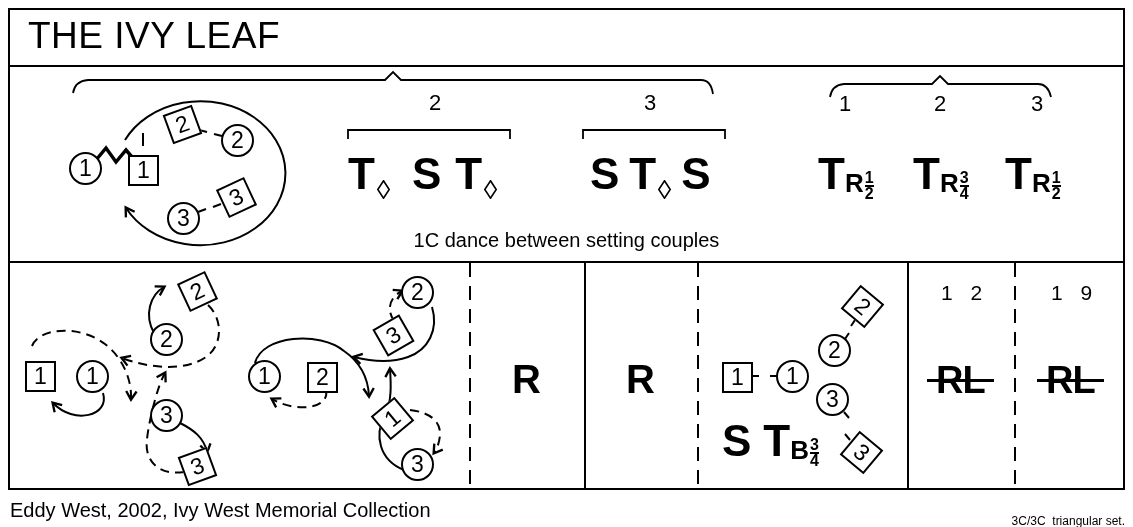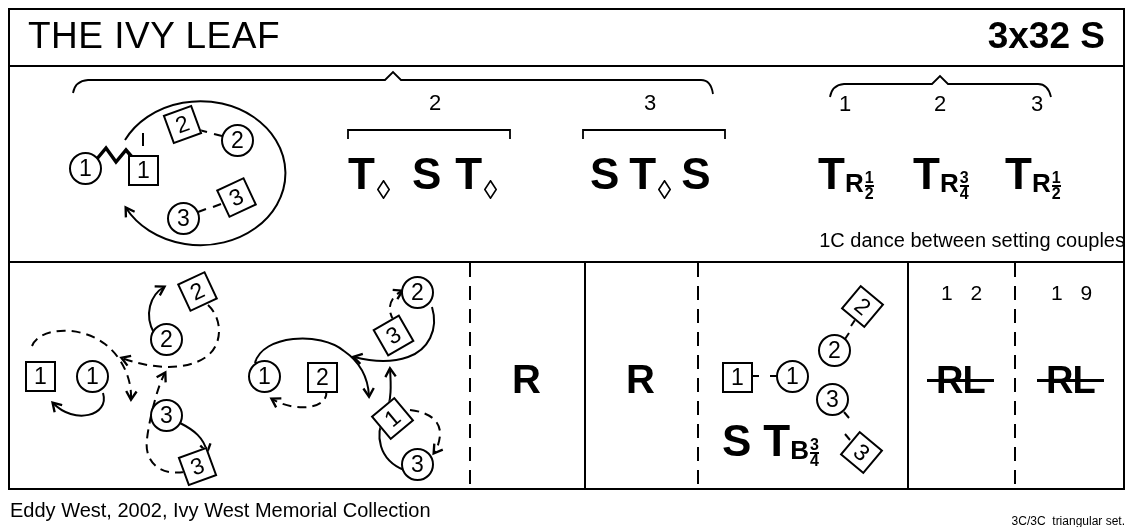--- a/index.html
+++ b/index.html
@@ -14,21 +14,21 @@
   svg.lay{position:absolute;pointer-events:none;}
   .symrow{position:absolute;display:flex;align-items:flex-end;font-weight:bold;}
   .glyph{font-size:44px;line-height:34px;font-weight:bold;}
   .dia{margin-bottom:-8px;margin-left:2px;}
   .ml10{margin-left:10px;} .ml12{margin-left:12px;} .ml14{margin-left:14px;} .ml18{margin-left:22px;}
   .turn{position:absolute;display:flex;font-weight:bold;top:157px;}
   .sub{display:flex;margin-top:16px;}
   .subletter{font-size:26px;line-height:20px;}
   .vfrac{display:flex;flex-direction:column;align-items:center;font-size:16px;line-height:14px;margin-top:-2px;margin-left:1px;}
   .vfrac .den{border-top:2px solid #000;}
-  .caption{position:absolute;left:8px;top:229px;width:1117px;text-align:right;font-size:20px;}
+  .caption{position:absolute;left:8px;top:229px;width:1117px;text-align:center;font-size:20px;}
   .lady,.man{position:absolute;display:flex;align-items:center;justify-content:center;
              background:#fff;border:2px solid #000;font-size:23px;line-height:1;}
   .lady{width:29px;height:29px;border-radius:50%;}
   .man{width:27px;height:27px;}
   .vdash{position:absolute;top:263px;height:225px;width:2px;
          background:repeating-linear-gradient(to bottom,#000 0 14px,transparent 14px 23px);}
   .vsolid{position:absolute;top:263px;height:225px;width:2px;background:#000;}
   .rlabel{position:absolute;font-size:40px;font-weight:bold;line-height:34px;top:362px;}
   .rl{position:absolute;font-size:38px;font-weight:bold;line-height:32px;top:364px;letter-spacing:-1px;}
   .rl::after{content:'';position:absolute;left:-9px;right:-9px;top:50%;margin-top:-1px;height:3px;background:#000;}
@@ -39,21 +39,20 @@
 </head>
 <body>
 
 <div class="page">
 
   <div class="box"></div>
   <div class="hline" style="top:65px;"></div>
   <div class="hline" style="top:261px;"></div>
 
   <div class="title">THE IVY LEAF</div>
-  <div class="reps">3x32 S</div>
 
   <svg class="lay" style="left:8px;top:67px;" width="1117" height="194" viewBox="0 0 1117 194">
     <defs>
       <marker id="arr" viewBox="0 0 10 10" refX="7.5" refY="5" markerWidth="13" markerHeight="13" orient="auto" markerUnits="userSpaceOnUse">
         <path d="M1.5,1 L8,5 L1.5,9" fill="none" stroke="#000" stroke-width="1.8"></path>
       </marker>
     </defs>
     <path fill="none" stroke="#000" stroke-width="1.8" d="M 65,26 Q 67,14 80,13 L 377,13 L 385,5 L 393,13 L 693,13 Q 703,13 705,27"></path>
     <path fill="none" stroke="#000" stroke-width="1.8" d="M 822,30 Q 824,18 836,17 L 924,17 L 932,9 L 940,17 L 1030,17 Q 1040,17 1043,30"></path>
     <path fill="none" stroke="#000" stroke-width="1.8" d="M 340,72 L 340,63 L 502,63 L 502,72"></path>

